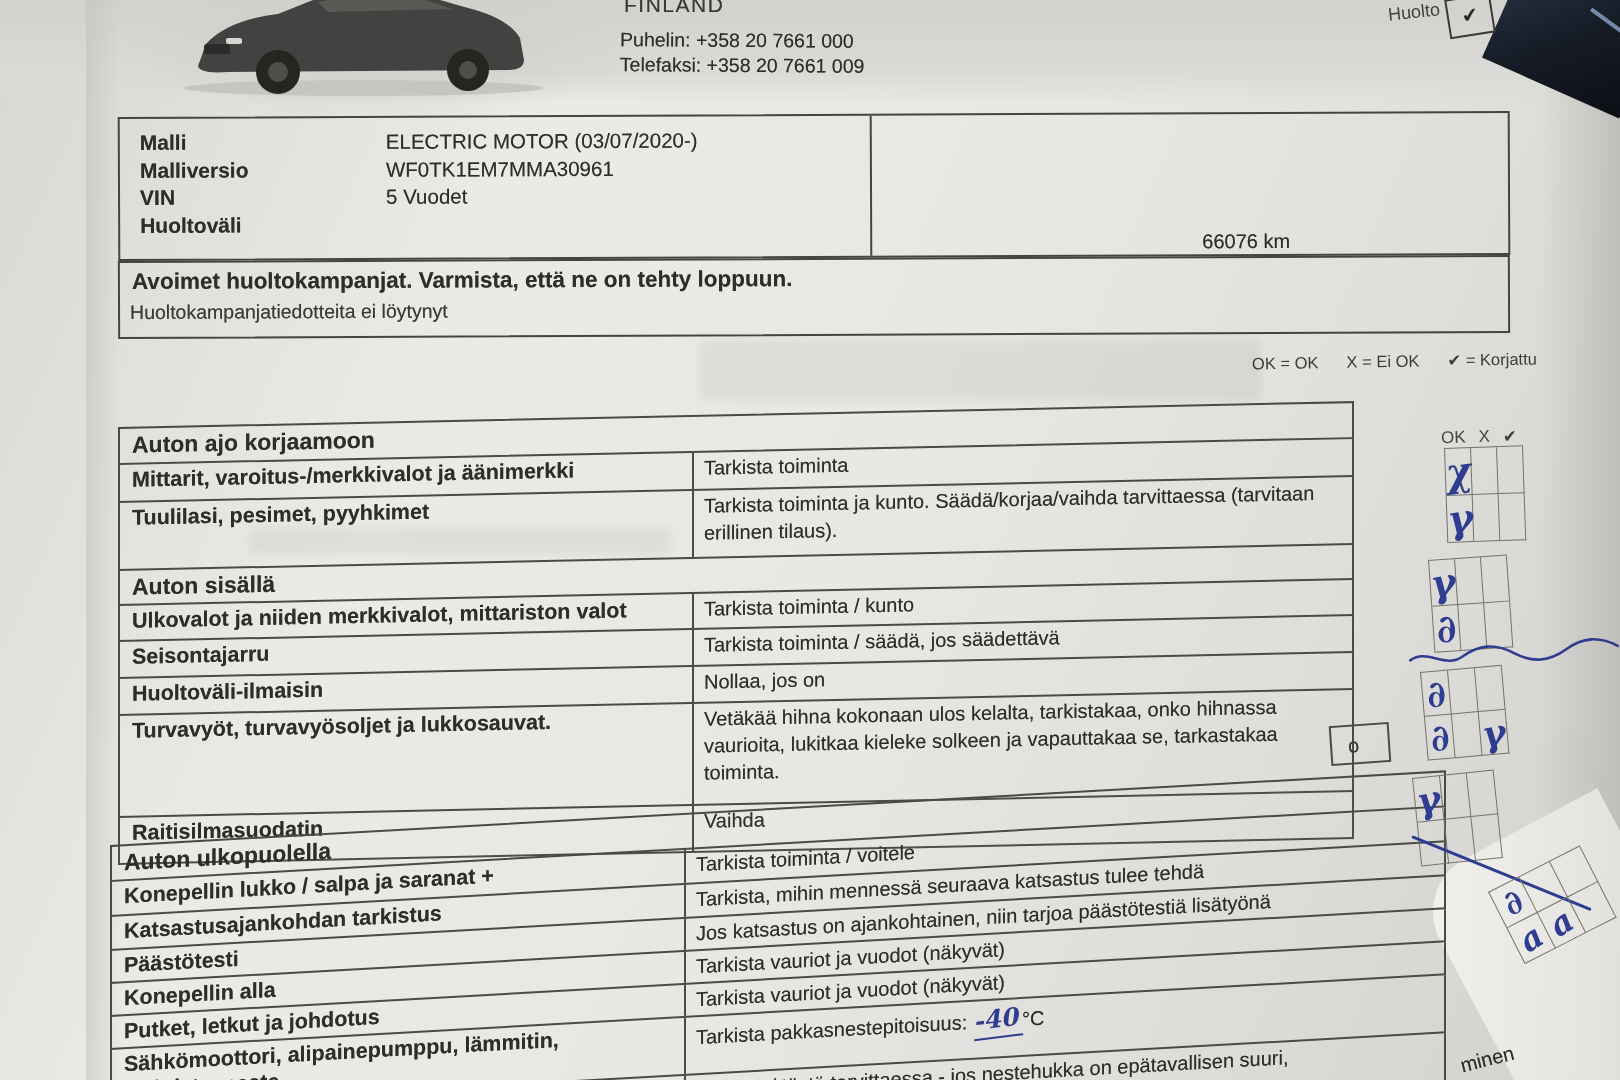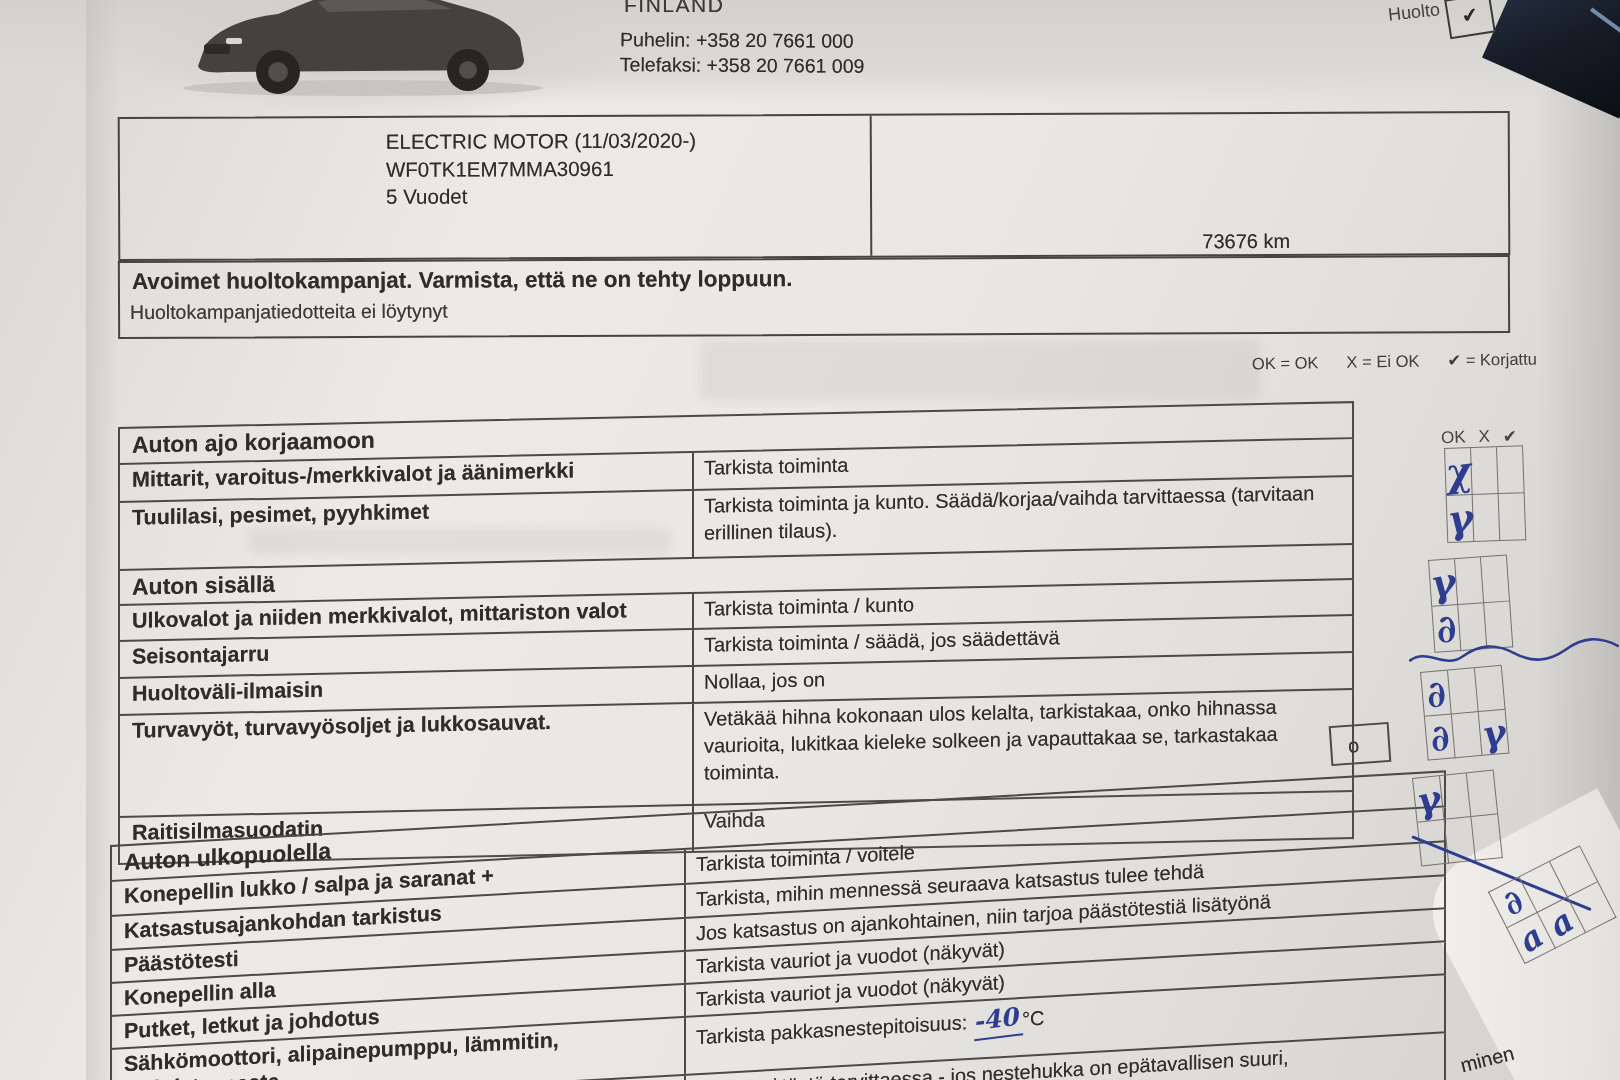--- a/index.html
+++ b/index.html
@@ -111,27 +111,33 @@
   <div class="phone t">
     <div>Puhelin: +358 20 7661 000</div>
     <div>Telefaksi: +358 20 7661 009</div>
   </div>
   <div class="huolto">Huolto</div>
   <div class="huolto-box">
     <span>✔</span>
   </div>
 
   <div class="info-box">
+    <div class="info-lines t bold">
+      <div>Malli</div>
+      <div>Malliversio</div>
+      <div>VIN</div>
+      <div>Huoltoväli</div>
+    </div>
     <div class="info-vals t">
-      <div>ELECTRIC MOTOR (11/03/2020-)</div>
+      <div>ELECTRIC MOTOR (03/07/2020-)</div>
       <div>WF0TK1EM7MMA30961</div>
       <div>5 Vuodet</div>
     </div>
     <div class="info-right"></div>
-    <div class="odo t">73676 km</div>
+    <div class="odo t">66076 km</div>
   </div>
 
   <div class="camp-box">
     <div class="camp-title t bold">Avoimet huoltokampanjat. Varmista, että ne on tehty loppuun.</div>
     <div class="camp-sub t">Huoltokampanjatiedotteita ei löytynyt</div>
   </div>
 
   <div class="legend">
     <span>OK = OK</span>
     <span>X = Ei OK</span>

